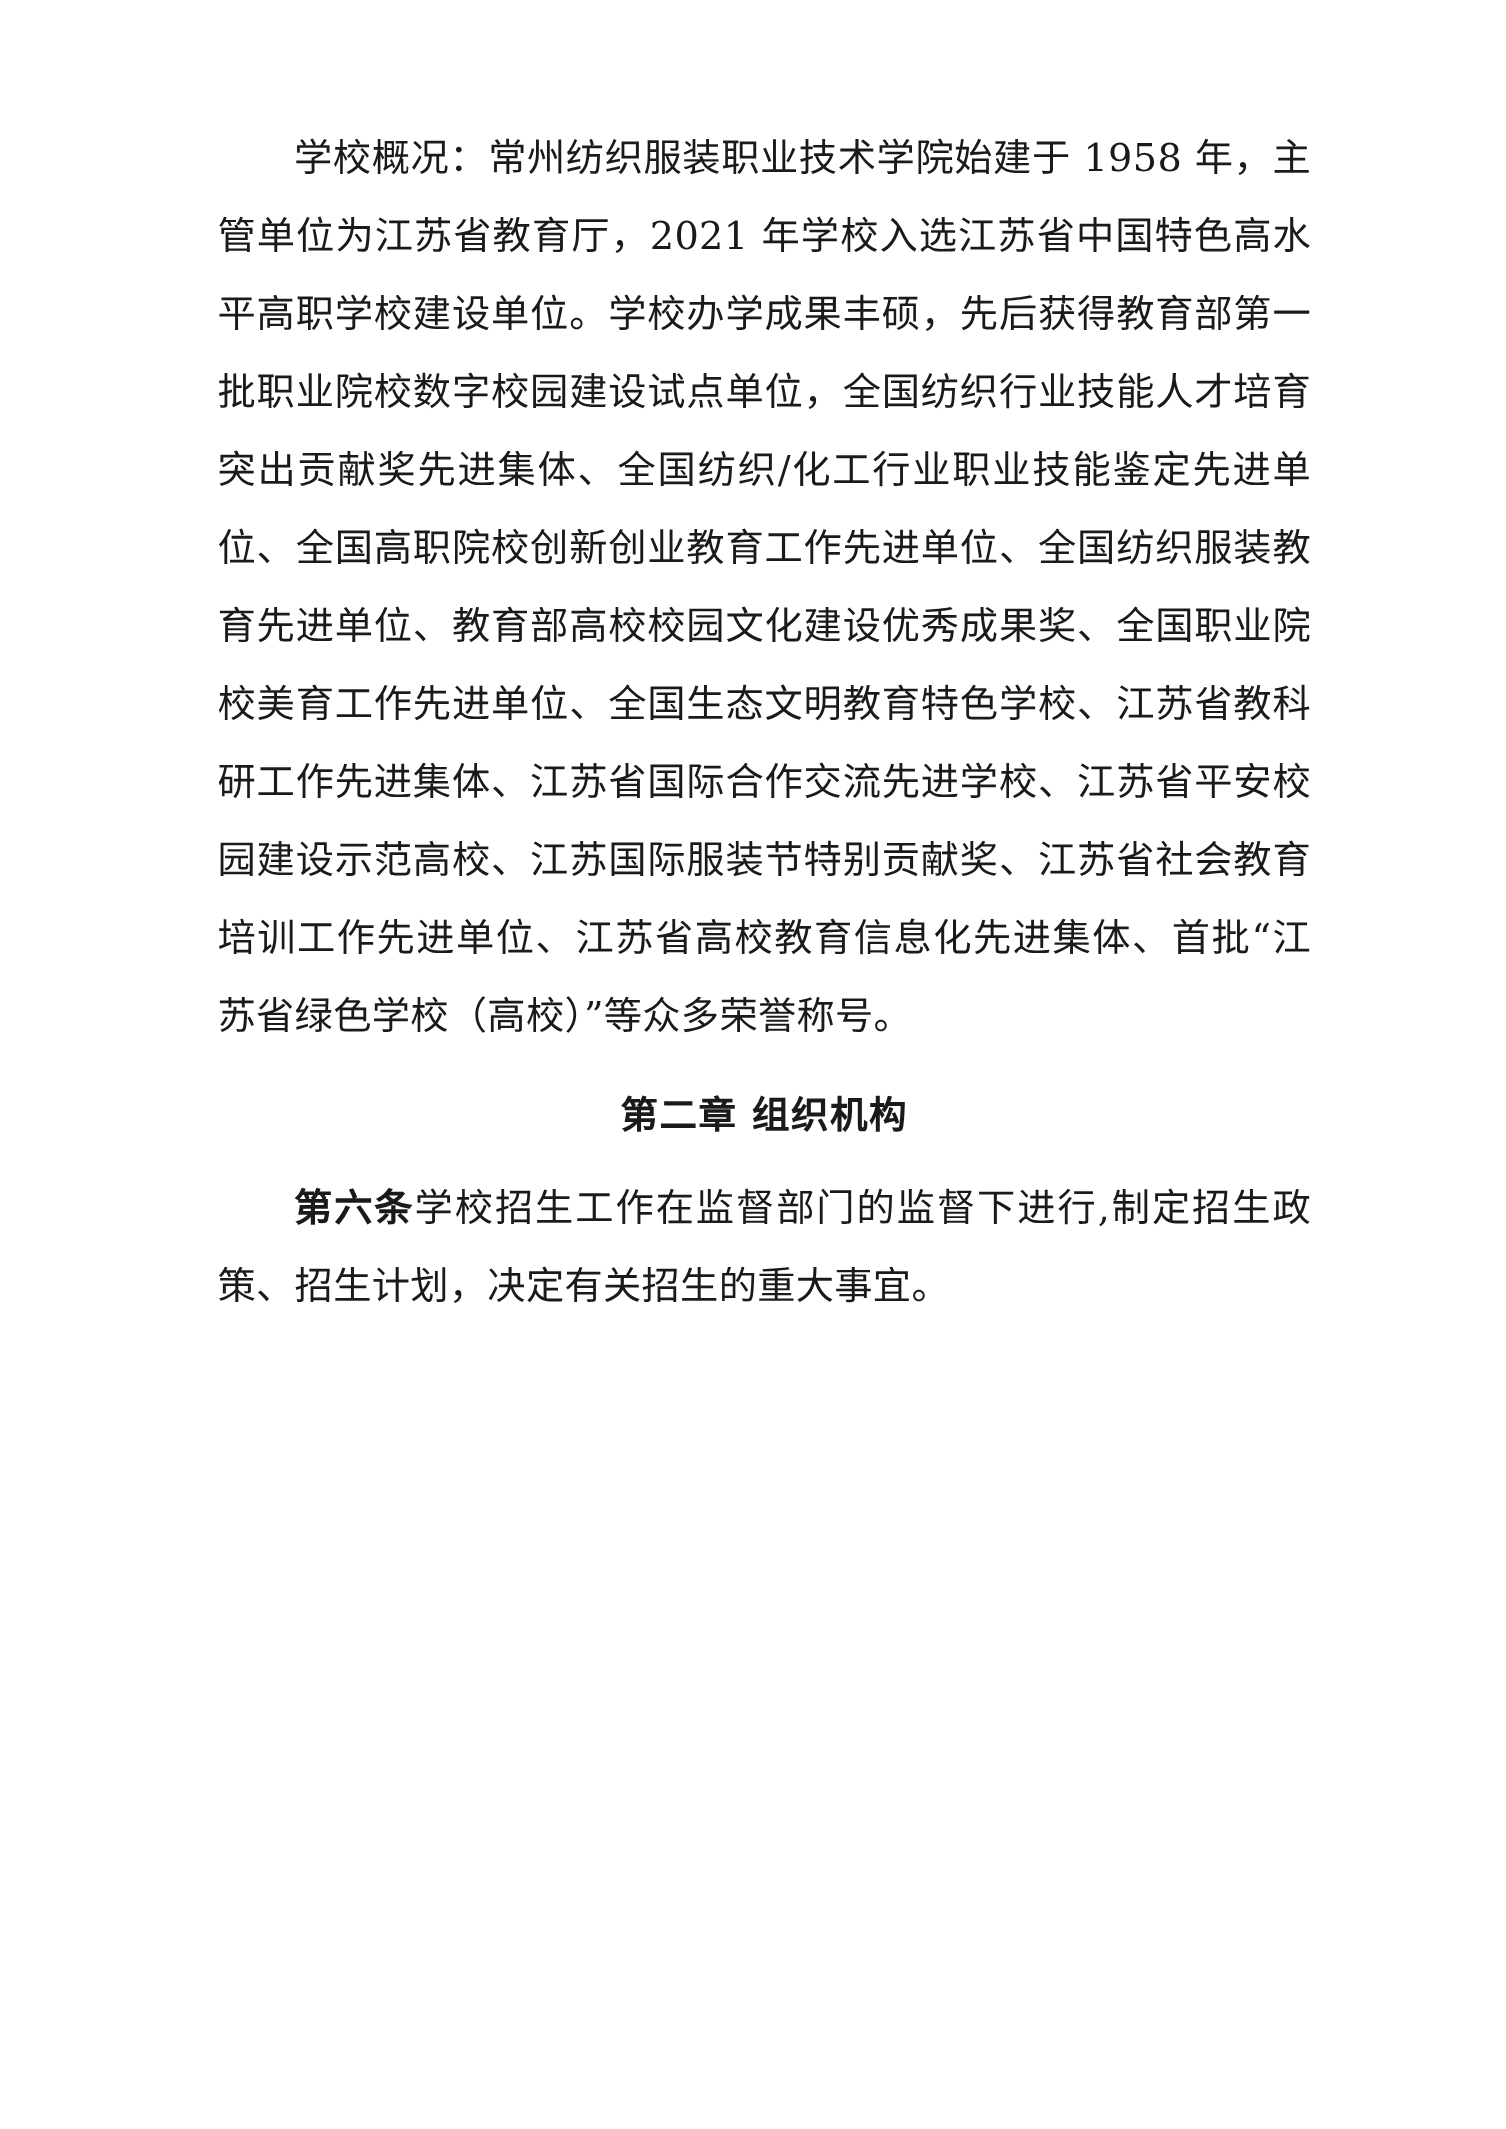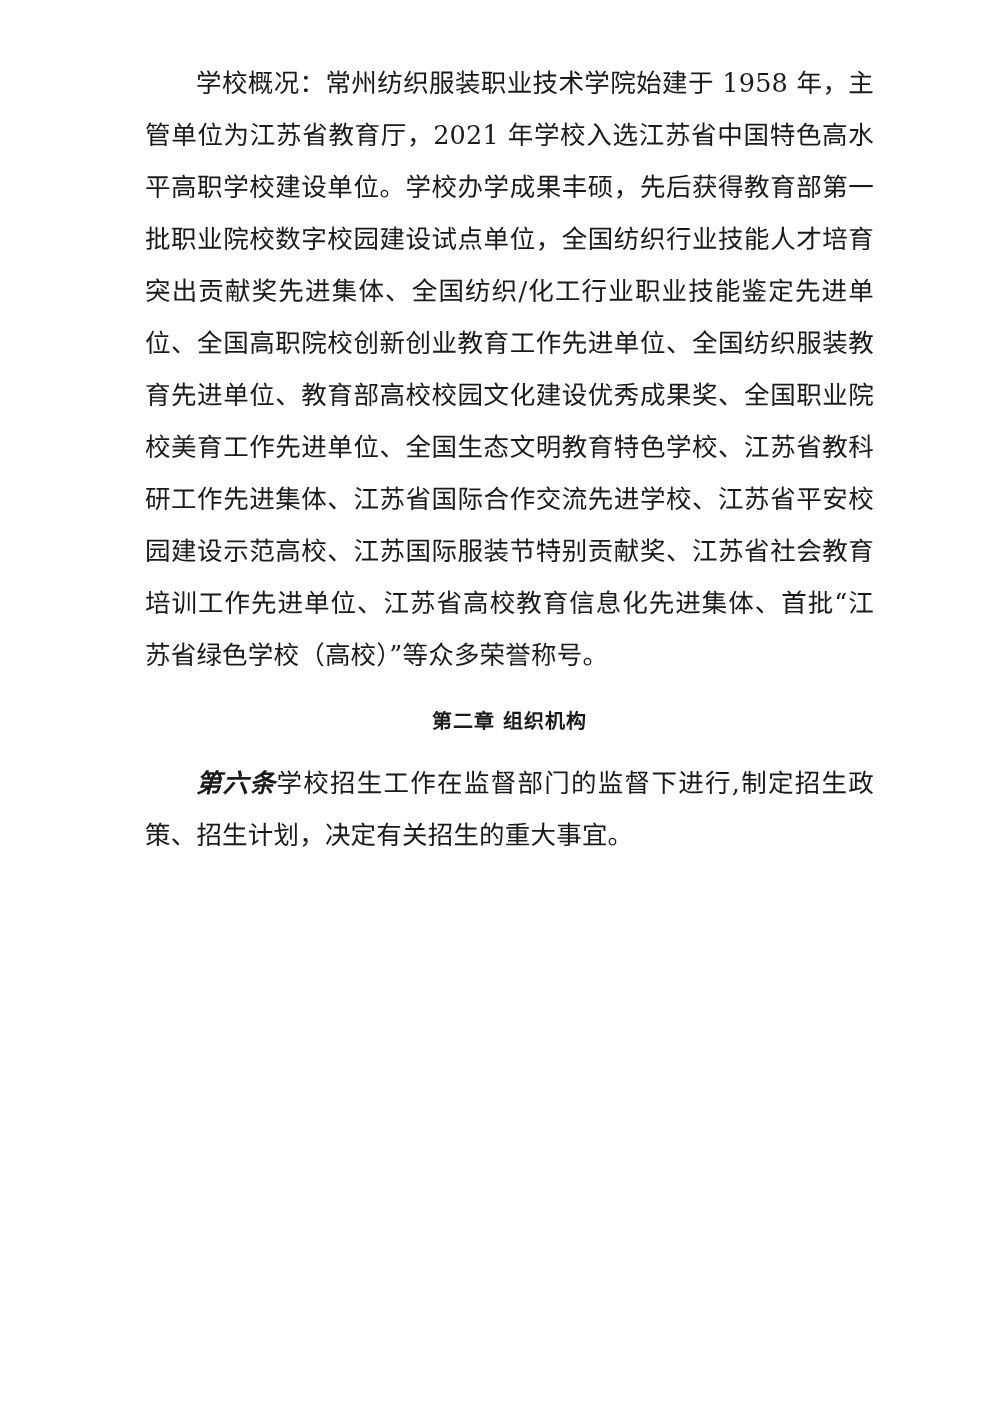--- a/index.html
+++ b/index.html
@@ -12,47 +12,46 @@
     height: 1419px;
     font-family: "DejaVu Serif", "Liberation Serif", serif;
     color: #1a1a1a;
     -webkit-font-smoothing: antialiased;
   }
   .page {
     position: relative;
     width: 1004px;
     height: 1049px;
     box-sizing: border-box;
-    padding: 57px 130px 60px 145px;
+    padding: 80px 130px 60px 145px;
   }
   .body-text {
     font-size: 25.5px;
     line-height: 52px;
     text-align: justify;
     text-justify: inter-ideograph;
     letter-spacing: 0.2px;
     margin: 0;
   }
   .indent {
     text-indent: 2em;
   }
   .chapter-heading {
-    font-size: 20px;
+    font-size: 25px;
     line-height: 52px;
     font-weight: bold;
     text-align: center;
     margin: 14px 0 10px 0;
     letter-spacing: 1px;
   }
   .article {
     margin: 0;
   }
   .article-label {
     font-weight: bold;
-    font-style: italic;
   }
 </style>
 </head>
 <body>
 
 <div class="page">
 
   <p class="body-text indent">学校概况：常州纺织服装职业技术学院始建于 1958 年，主管单位为江苏省教育厅，2021 年学校入选江苏省中国特色高水平高职学校建设单位。学校办学成果丰硕，先后获得教育部第一批职业院校数字校园建设试点单位，全国纺织行业技能人才培育突出贡献奖先进集体、全国纺织/化工行业职业技能鉴定先进单位、全国高职院校创新创业教育工作先进单位、全国纺织服装教育先进单位、教育部高校校园文化建设优秀成果奖、全国职业院校美育工作先进单位、全国生态文明教育特色学校、江苏省教科研工作先进集体、江苏省国际合作交流先进学校、江苏省平安校园建设示范高校、江苏国际服装节特别贡献奖、江苏省社会教育培训工作先进单位、江苏省高校教育信息化先进集体、首批“江苏省绿色学校（高校）”等众多荣誉称号。</p>
 
   <h2 class="chapter-heading">第二章 组织机构</h2>

